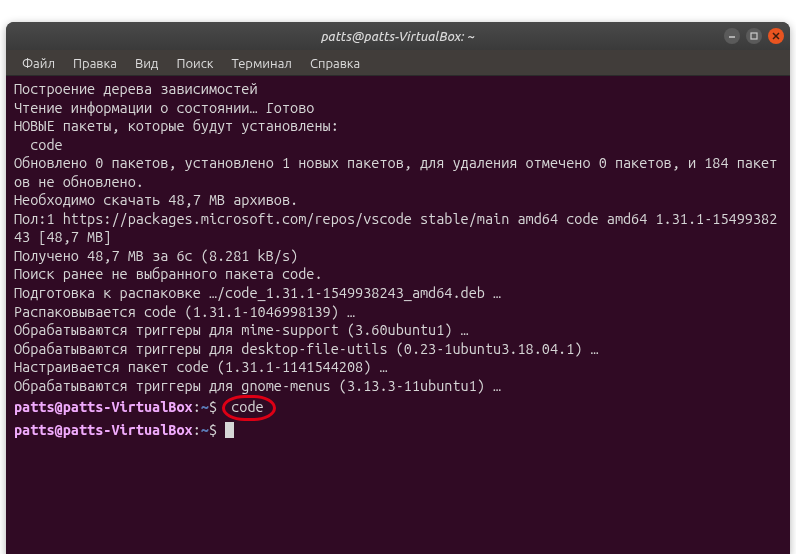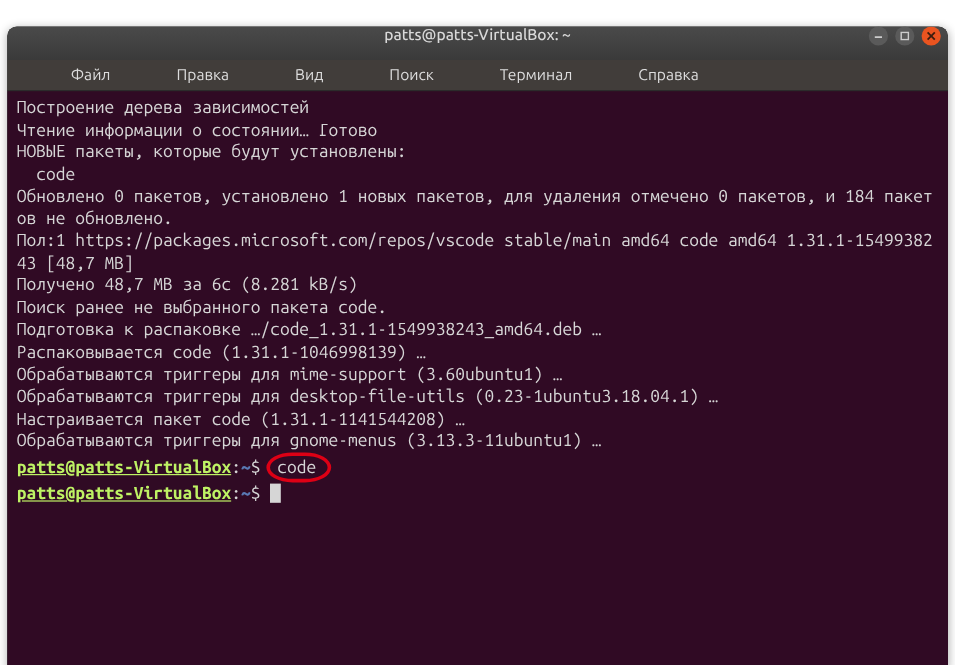--- a/index.html
+++ b/index.html
@@ -17,23 +17,25 @@
       width: 784px;
       background: #2c2c2c;
       border-radius: 8px 8px 0 0;
       overflow: hidden;
       box-shadow: 0 2px 8px rgba(0,0,0,.3);
     }
     .titlebar {
       height: 28px;
       background: linear-gradient(#4a4a4a, #3a3a3a);
       display: flex;
+      align-items: center;
       justify-content: center;
       position: relative;
       border-radius: 8px 8px 0 0;
+      font-style: italic;
     }
     .title {
       color: #d9d9d9;
       font-family: "Ubuntu", sans-serif;
       font-size: 13px;
       font-weight: 500;
     }
     .window-controls {
       position: absolute;
       right: 6px;
@@ -60,32 +62,31 @@
       gap: 2px;
       padding: 0 8px;
       font-family: "Ubuntu", sans-serif;
       font-size: 13px;
       color: #ddd;
       border-bottom: 1px solid #2b2b2b;
     }
     .menu-item {
       padding: 3px 8px;
       cursor: pointer;
-      margin-left: 37px;
     }
     .terminal-body {
       background: #300a24;
       padding: 4px 8px 12px;
       font-size: 14.5px;
       line-height: 1.28;
       color: #d6d6d6;
       min-height: 480px;
     }
     .line { white-space: pre-wrap; word-break: break-all; }
-    .prompt-user { color: #bef264; font-weight: bold; text-decoration: underline; }
+    .prompt-user { color: #f0abfc; font-weight: bold; }
     .prompt-path { color: #5a7ab5; font-weight: bold; }
     .prompt-dollar { color: #d6d6d6; }
     .cursor {
       display: inline-block;
       width: 9px;
       height: 16px;
       background: #d6d6d6;
       vertical-align: text-bottom;
     }
     .highlight-oval {
@@ -130,20 +131,21 @@
     <span class="menu-item">Терминал</span>
     <span class="menu-item">Справка</span>
   </div>
 
   <div class="terminal-body">
     <div class="line">Построение дерева зависимостей</div>
     <div class="line">Чтение информации о состоянии… Готово</div>
     <div class="line">НОВЫЕ пакеты, которые будут установлены:</div>
     <div class="line">  code</div>
     <div class="line">Обновлено 0 пакетов, установлено 1 новых пакетов, для удаления отмечено 0 пакетов, и 184 пакетов не обновлено.</div>
+    <div class="line">Необходимо скачать 48,7 MB архивов.</div>
     <div class="line">Пол:1 https://packages.microsoft.com/repos/vscode stable/main amd64 code amd64 1.31.1-1549938243 [48,7 MB]</div>
     <div class="line">Получено 48,7 MB за 6с (8.281 kB/s)</div>
     <div class="line">Поиск ранее не выбранного пакета code.</div>
     <div class="line">Подготовка к распаковке …/code_1.31.1-1549938243_amd64.deb …</div>
     <div class="line">Распаковывается code (1.31.1-1046998139) …</div>
     <div class="line">Обрабатываются триггеры для mime-support (3.60ubuntu1) …</div>
     <div class="line">Обрабатываются триггеры для desktop-file-utils (0.23-1ubuntu3.18.04.1) …</div>
     <div class="line">Настраивается пакет code (1.31.1-1141544208) …</div>
     <div class="line">Обрабатываются триггеры для gnome-menus (3.13.3-11ubuntu1) …</div>
     <div class="line"><span class="prompt-user">patts@patts-VirtualBox</span><span>:</span><span class="prompt-path">~</span><span class="prompt-dollar">$</span> <span class="highlight-oval"><span>code</span></span></div>

